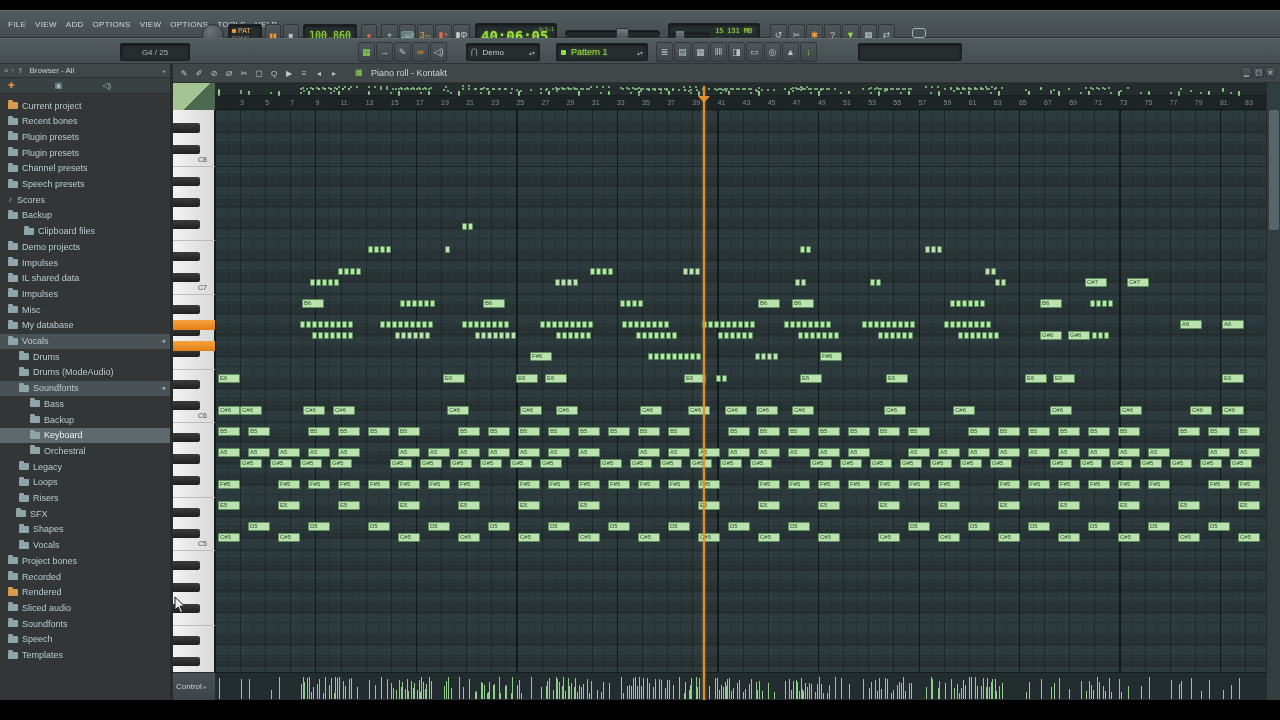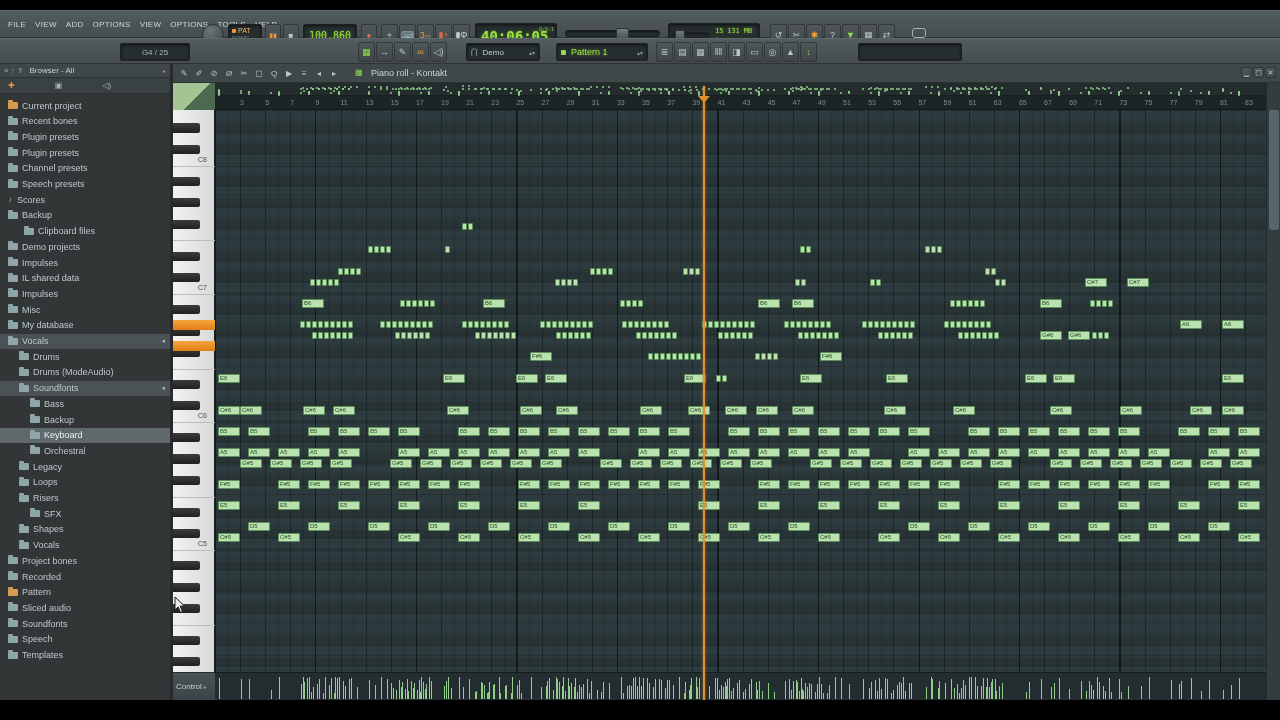--- a/index.html
+++ b/index.html
@@ -265,21 +265,21 @@
         <span>Legacy</span>
       </div>
       <div class="tree-row" style="top: 377.8px; padding-left: 19px;">
         <div class="fic"></div>
         <span>Loops</span>
       </div>
       <div class="tree-row" style="top: 393.5px; padding-left: 19px;">
         <div class="fic"></div>
         <span>Risers</span>
       </div>
-      <div class="tree-row" style="top: 409.2px; padding-left: 30px;">
+      <div class="tree-row" style="top: 409.2px; padding-left: 16px;">
         <div class="fic"></div>
         <span>SFX</span>
       </div>
       <div class="tree-row" style="top: 424.9px; padding-left: 19px;">
         <div class="fic"></div>
         <span>Shapes</span>
       </div>
       <div class="tree-row" style="top: 440.6px; padding-left: 19px;">
         <div class="fic"></div>
         <span>Vocals</span>
@@ -287,21 +287,21 @@
       <div class="tree-row" style="top: 456.3px; padding-left: 8px;">
         <div class="fic"></div>
         <span>Project bones</span>
       </div>
       <div class="tree-row" style="top: 472px; padding-left: 8px;">
         <div class="fic"></div>
         <span>Recorded</span>
       </div>
       <div class="tree-row" style="top: 487.7px; padding-left: 8px;">
         <div class="fic" style="background: rgb(216, 154, 80);"></div>
-        <span>Pattern</span>
+        <span>Rendered</span>
       </div>
       <div class="tree-row" style="top: 503.4px; padding-left: 8px;">
         <div class="fic"></div>
         <span>Sliced audio</span>
       </div>
       <div class="tree-row" style="top: 519.1px; padding-left: 8px;">
         <div class="fic"></div>
         <span>Soundfonts</span>
       </div>
       <div class="tree-row" style="top: 534.8px; padding-left: 8px;">

